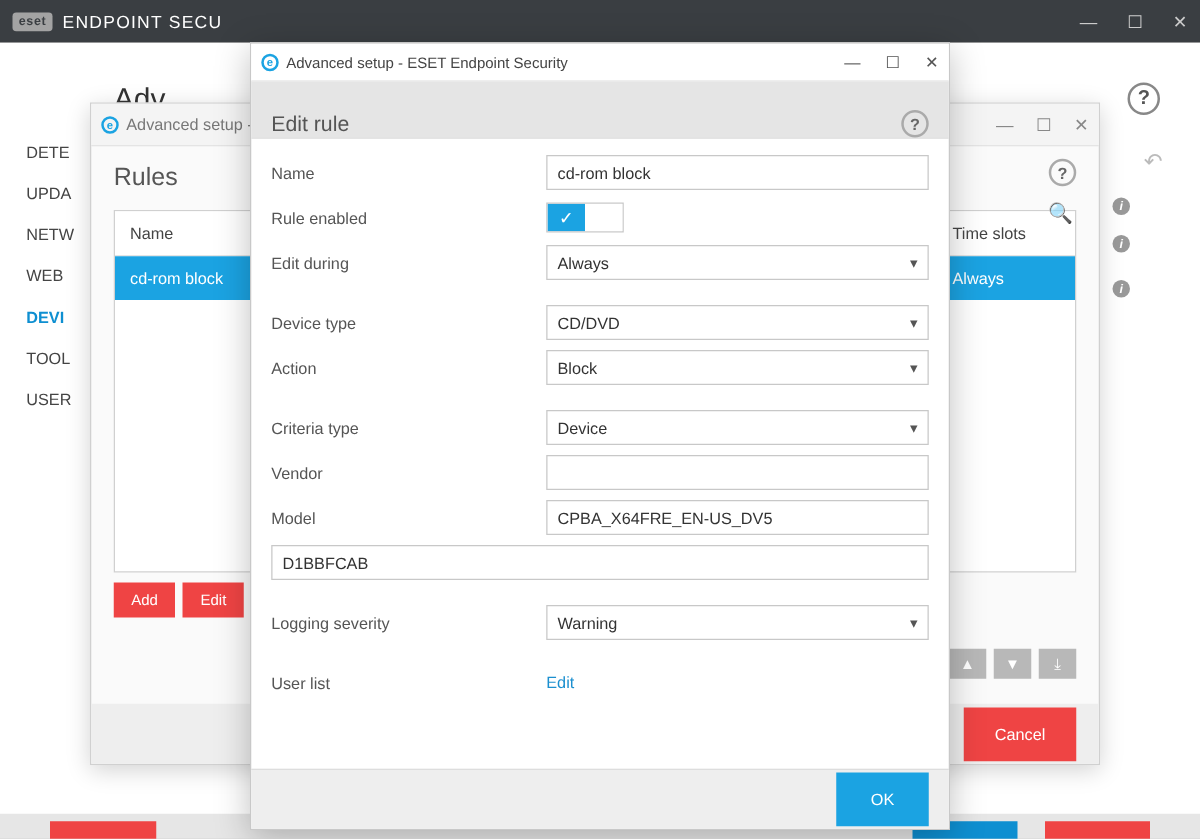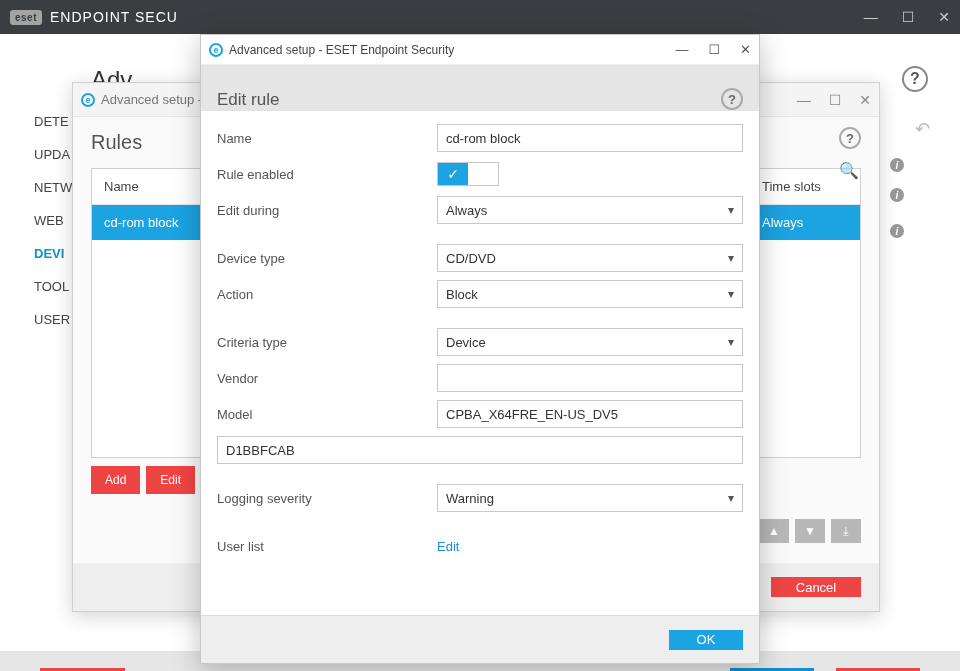--- a/index.html
+++ b/index.html
@@ -29,32 +29,32 @@
   display: flex; align-items: center; justify-content: center;
   font-size: 16px; font-weight: 700; color: #555;
 }
 .back-arrow {
   position: absolute; right: 30px; top: 84px; color: #bbb; font-size: 18px;
 }
 .info-dot { position: absolute; right: 56px; width: 14px; height: 14px; border-radius: 50%; background: #999; display:flex;align-items:center;justify-content:center;color:#fff;font-size:10px;font-style:italic;font-weight:700;}
 .info-dot.i1{ top: 124px;} .info-dot.i2{ top:154px;} .info-dot.i3{ top:190px;}
 
 .left-nav {
-  position: absolute; left: 34px; top: 80px; display: flex; flex-direction: column; gap: 18px;
+  position: absolute; left: 21px; top: 80px; display: flex; flex-direction: column; gap: 18px;
   font-size: 13px; color: #444;
 }
 .left-nav .item.active { color: #0e8fd1; font-weight: 700; }
 
 .footer-bar {
   position: absolute; left: 0; right: 0; bottom: 0; height: 54px;
   background: #e6e6e6; display: flex; align-items: center; padding: 0 40px;
 }
 .btn {
   display: inline-flex; align-items: center; justify-content: center;
-  height: 20px; padding: 0 22px; font-size: 13px; border: none; cursor: pointer;
+  height: 43px; padding: 0 22px; font-size: 13px; border: none; cursor: pointer;
 }
 .btn.grey { background: #ef4444; color: #fff; }
 .btn.blue { background: #1ba3e2; color: #fff; }
 .footer-bar .right { margin-left: auto; display:flex; gap:22px;}
 .footer-bar .btn.blue.ok-main { background:#0e8fd1; min-width:80px;}
 
 
 .rules-panel {
   position: absolute; left: 72px; top: 48px; width: 808px; height: 530px;
   background: #fafafa; border: 1px solid #d0d0d0; box-shadow: 0 4px 18px rgba(0,0,0,.18);

